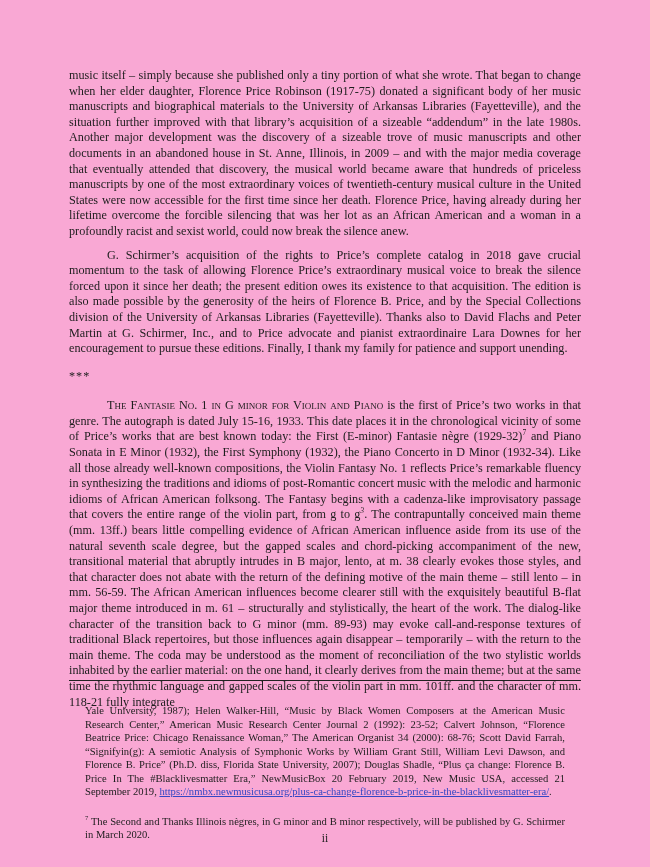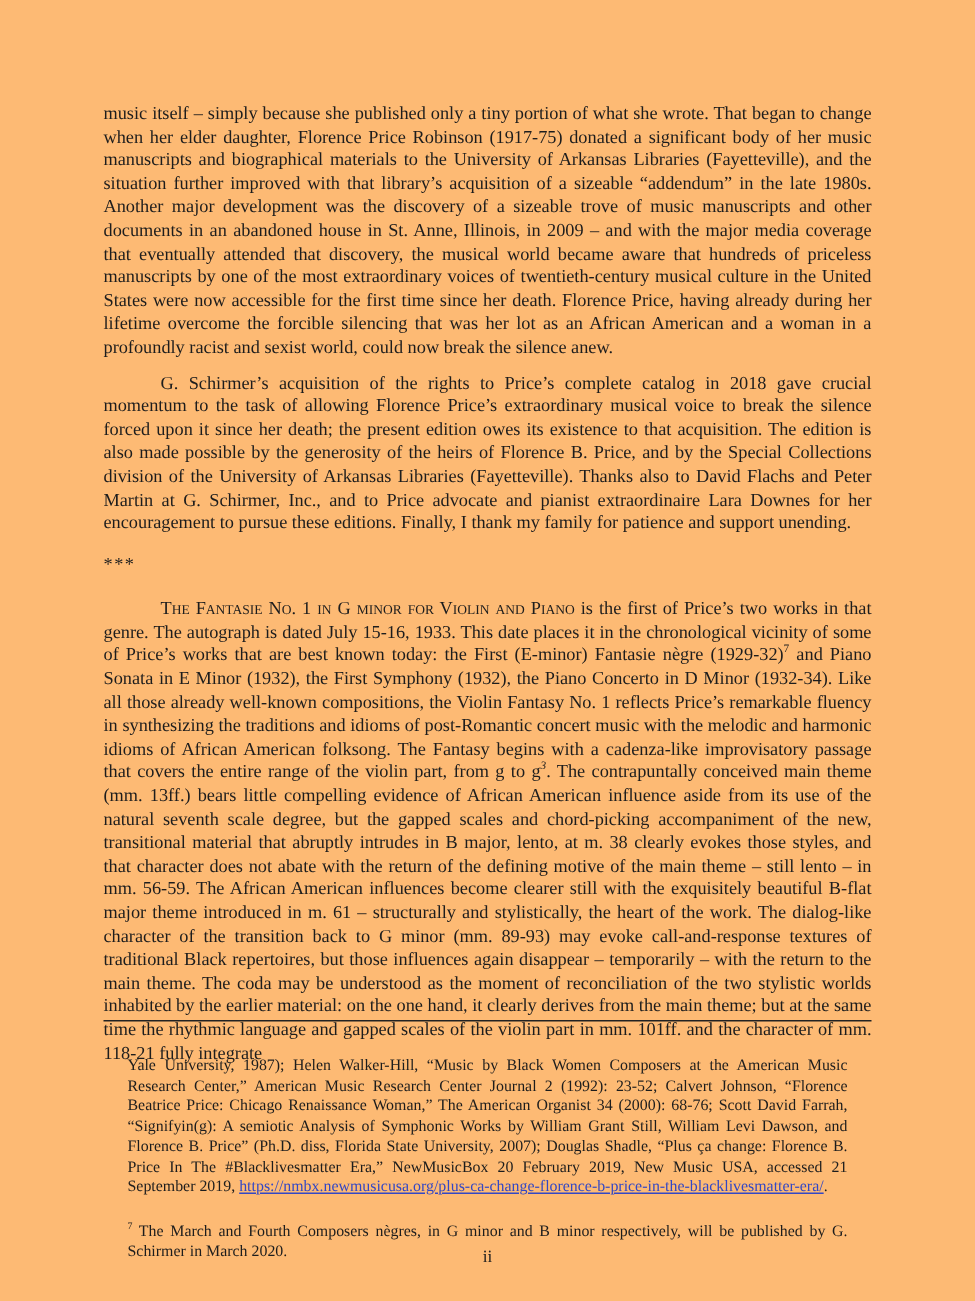--- a/index.html
+++ b/index.html
@@ -1,20 +1,20 @@
 <!DOCTYPE html>
 <html><head>
 <meta charset="utf-8">
 <style>
   html, body { margin: 0; padding: 0; background: #ffffff; }
   .page {
     position: relative;
     width: 650px;
     height: 867px;
-    background: #fdba74;
+    background: #f9a8d4;
     overflow: hidden;
     font-family: "Liberation Serif", serif;
     color: #1d1d1d;
   }
   .content {
     position: absolute;
     left: 69px;
     width: 512px;
     top: 68px;
     text-align: justify;
@@ -66,16 +66,16 @@
 <div class="page">
   <div class="content">
       <p><span>music itself – simply because she published only a tiny portion of what she wrote. That began to change when her elder daughter, Florence Price Robinson (1917-75) donated a significant body of her music manuscripts and biographical materials to the University of Arkansas Libraries (Fayetteville), and the situation further improved with that library’s acquisition of a sizeable “addendum” in the late 1980s. Another major development was the discovery of a sizeable trove of music manuscripts and other documents in an abandoned house in St. Anne, Illinois, in 2009 – and with the major media coverage that eventually attended that discovery, the musical world became aware that hundreds of priceless manuscripts by one of the most extraordinary voices of twentieth-century musical culture in the United States were now accessible for the first time since her death. Florence Price, having already during her lifetime overcome the forcible silencing that was her lot as an African American and a woman in a profoundly racist and sexist world, could now break the silence anew.</span></p>
       <p class="indent"><span>G. Schirmer’s acquisition of the rights to Price’s complete catalog in 2018 gave crucial momentum to the task of allowing Florence Price’s extraordinary musical voice to break the silence forced upon it since her death; the present edition owes its existence to that acquisition. The edition is also made possible by the generosity of the heirs of Florence B. Price, and by the Special Collections division of the University of Arkansas Libraries (Fayetteville). Thanks also to David Flachs and Peter Martin at G. Schirmer, Inc., and to Price advocate and pianist extraordinaire Lara Downes for her encouragement to pursue these editions. Finally, I thank my family for patience and support unending.</span></p>
       <p class="divider"><span>***</span></p>
       <p class="indent"><span class="smallcaps">The Fantasie No. 1 in G minor for Violin and Piano</span><span> is the first of Price’s two works in that genre. The autograph is dated July 15-16, 1933. This date places it in the chronological vicinity of some of Price’s works that are best known today: the First (E-minor) </span><span class="italic">Fantasie nègre</span><span> (1929-32)</span><span class="sup">7</span><span> and Piano Sonata in E Minor (1932), the First Symphony (1932), the Piano Concerto in D Minor (1932-34). Like all those already well-known compositions, the Violin Fantasy No. 1 reflects Price’s remarkable fluency in synthesizing the traditions and idioms of post-Romantic concert music with the melodic and harmonic idioms of African American folksong. The Fantasy begins with a cadenza-like improvisatory passage that covers the entire range of the violin part, from </span><span class="italic">g</span><span> to </span><span class="italic">g</span><span class="italic-sup">3</span><span>. The contrapuntally conceived main theme (mm. 13ff.) bears little compelling evidence of African American influence aside from its use of the natural seventh scale degree, but the gapped scales and chord-picking accompaniment of the new, transitional material that abruptly intrudes in B major, </span><span class="italic">lento</span><span>, at m. 38 clearly evokes those styles, and that character does not abate with the return of the defining motive of the main theme – still </span><span class="italic">lento</span><span> – in mm. 56-59. The African American influences become clearer still with the exquisitely beautiful B-flat major theme introduced in m. 61 – structurally and stylistically, the heart of the work. The dialog-like character of the transition back to G minor (mm. 89-93) may evoke call-and-response textures of traditional Black repertoires, but those influences again disappear – temporarily – with the return to the main theme. The coda may be understood as the moment of reconciliation of the two stylistic worlds inhabited by the earlier material: on the one hand, it clearly derives from the main theme; but at the same time the rhythmic language and gapped scales of the violin part in mm. 101ff. and the character of mm. 118-21 fully integrate</span></p>
     </div>
   <div class="footnote-rule"></div>
   <div class="footnotes">
       <p><span>Yale University, 1987); Helen Walker-Hill, “Music by Black Women Composers at the American Music Research Center,” </span><span class="italic">American Music Research Center Journal</span><span> 2 (1992): 23-52; Calvert Johnson, “Florence Beatrice Price: Chicago Renaissance Woman,” </span><span class="italic">The American Organist</span><span> 34 (2000): 68-76; Scott David Farrah, “Signifyin(g): A semiotic Analysis of Symphonic Works by William Grant Still, William Levi Dawson, and Florence B. Price” (Ph.D. diss, Florida State University, 2007); Douglas Shadle, “Plus ça change: Florence B. Price In The #Blacklivesmatter Era,” </span><span class="italic">NewMusicBox</span><span> 20 February 2019, New Music USA, accessed 21 September 2019, </span><a href="#">https://nmbx.newmusicusa.org/plus-ca-change-florence-b-price-in-the-blacklivesmatter-era/</a><span>.</span></p>
-      <p><span class="sup">7</span><span> The March and Fourth </span><span class="italic">Composers nègres</span><span>, in G minor and B minor respectively, will be published by G. Schirmer in March 2020.</span></p>
+      <p><span class="sup">7</span><span> The Second and Thanks </span><span class="italic">Illinois nègres</span><span>, in G minor and B minor respectively, will be published by G. Schirmer in March 2020.</span></p>
     </div>
   <div class="pagenum">ii</div>
 </div>
 
 </body></html>

